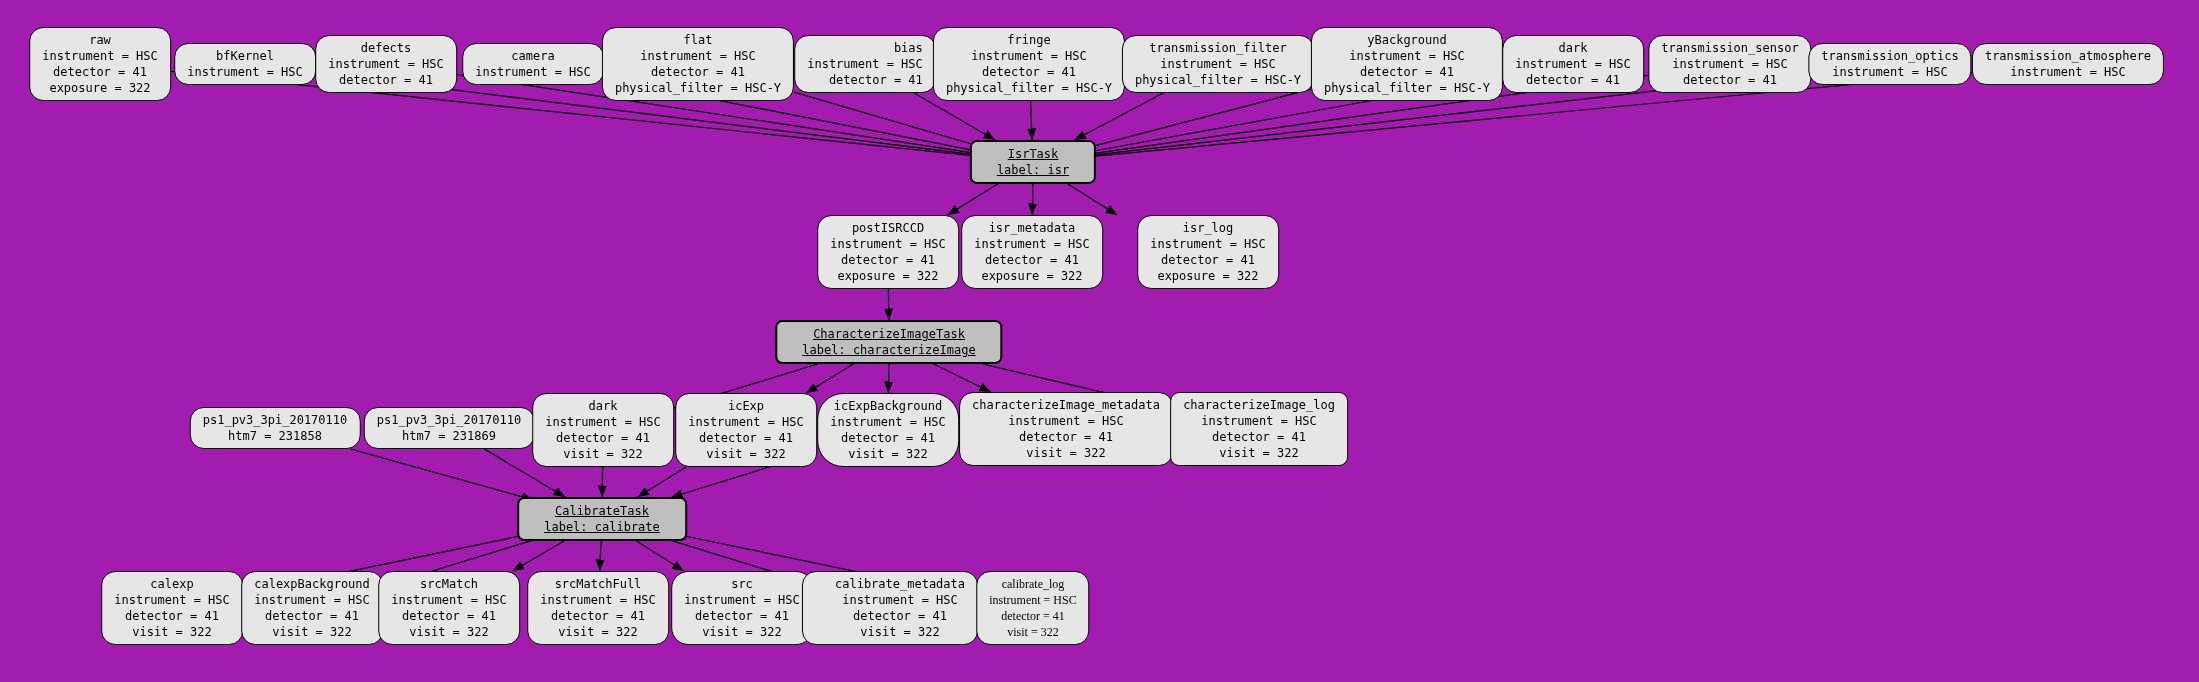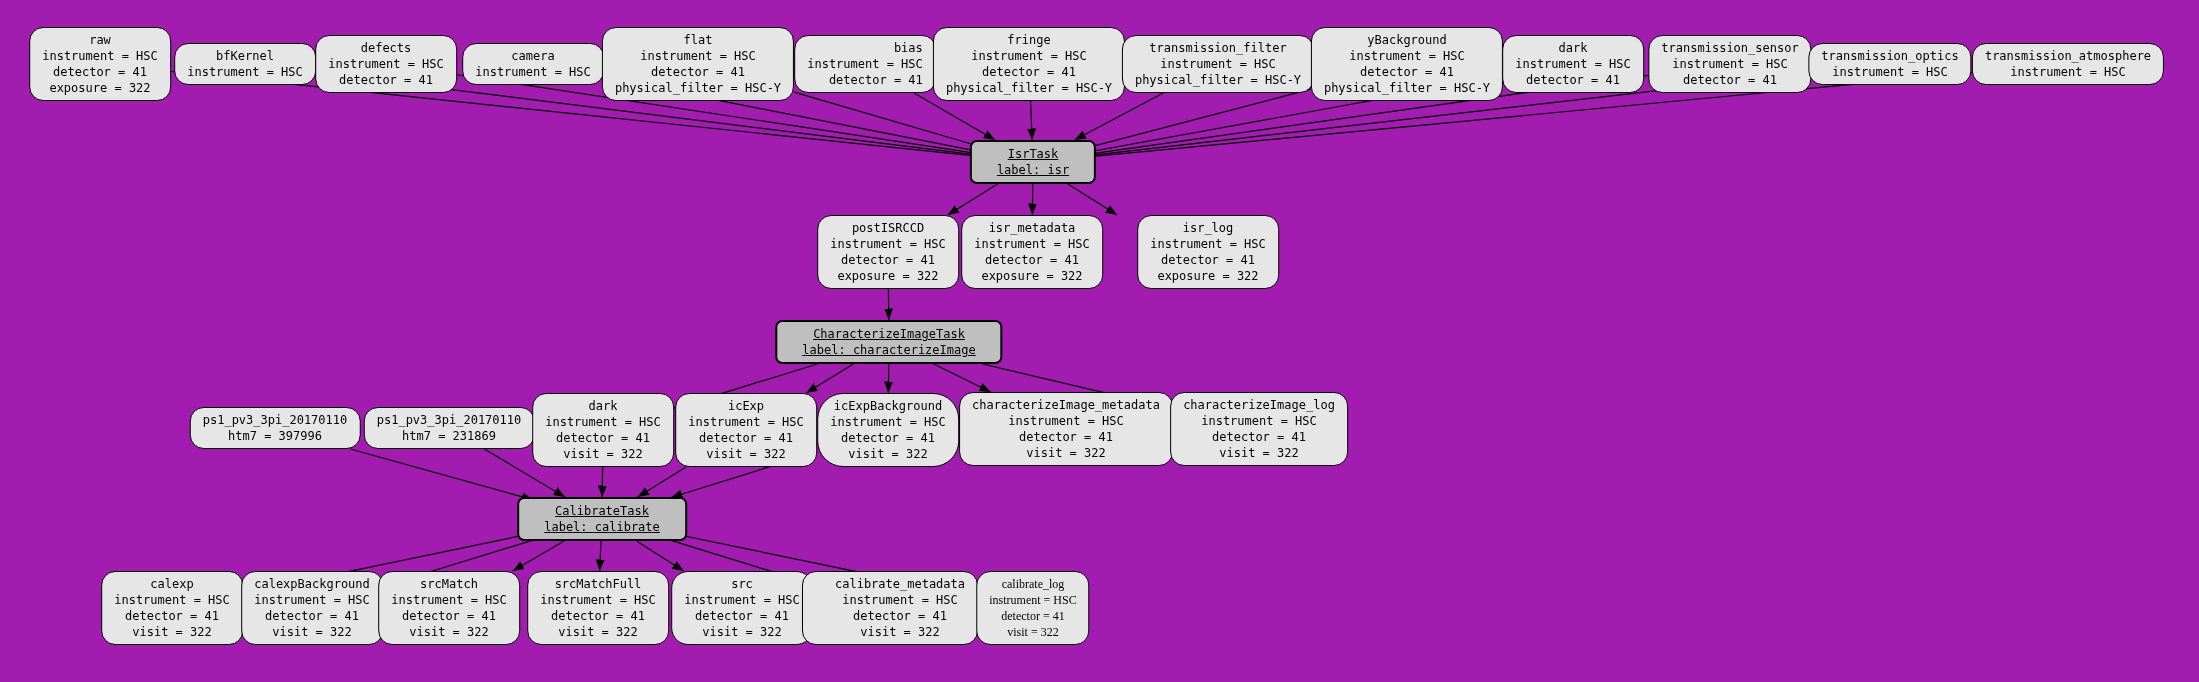--- a/index.html
+++ b/index.html
@@ -176,21 +176,21 @@
         <span class="nline">instrument = HSC</span>
         <span class="nline">detector = 41</span>
         <span class="nline">exposure = 322</span>
       </div>
       <div class="node task" style="left: 889px; top: 342px; background: rgb(191, 191, 191); border-color: rgb(0, 0, 0);">
         <span class="nline ntitle">CharacterizeImageTask</span>
         <span class="nline">label: characterizeImage</span>
       </div>
       <div class="node dataset" style="left: 275px; top: 428px; background: rgb(230, 230, 230); border-color: rgb(0, 0, 0);">
         <span class="nline ntitle">ps1_pv3_3pi_20170110</span>
-        <span class="nline">htm7 = 397996</span>
+        <span class="nline">htm7 = 231858</span>
       </div>
       <div class="node dataset" style="left: 449px; top: 428px; background: rgb(230, 230, 230); border-color: rgb(0, 0, 0);">
         <span class="nline ntitle">ps1_pv3_3pi_20170110</span>
         <span class="nline">htm7 = 231869</span>
       </div>
       <div class="node dataset" style="left: 603px; top: 430px; background: rgb(230, 230, 230); border-color: rgb(0, 0, 0);">
         <span class="nline ntitle">dark</span>
         <span class="nline">instrument = HSC</span>
         <span class="nline">detector = 41</span>
         <span class="nline">visit = 322</span>
@@ -206,21 +206,21 @@
         <span class="nline">instrument = HSC</span>
         <span class="nline">detector = 41</span>
         <span class="nline">visit = 322</span>
       </div>
       <div class="node dataset" style="left: 1066px; top: 429px; background: rgb(230, 230, 230); border-color: rgb(0, 0, 0);">
         <span class="nline ntitle">characterizeImage_metadata</span>
         <span class="nline">instrument = HSC</span>
         <span class="nline">detector = 41</span>
         <span class="nline">visit = 322</span>
       </div>
-      <div class="node dataset" style="left: 1259px; top: 429px; background: rgb(230, 230, 230); border-color: rgb(0, 0, 0);">
+      <div class="node dataset" style="left: 1259px; top: 429px; background: rgb(230, 230, 230); border-color: rgb(0, 0, 0); border-radius: 9px;">
         <span class="nline ntitle">characterizeImage_log</span>
         <span class="nline">instrument = HSC</span>
         <span class="nline">detector = 41</span>
         <span class="nline">visit = 322</span>
       </div>
       <div class="node task" style="left: 602px; top: 519px; background: rgb(191, 191, 191); border-color: rgb(0, 0, 0);">
         <span class="nline ntitle">CalibrateTask</span>
         <span class="nline">label: calibrate</span>
       </div>
       <div class="node dataset" style="left: 172px; top: 608px; background: rgb(230, 230, 230); border-color: rgb(0, 0, 0);">

